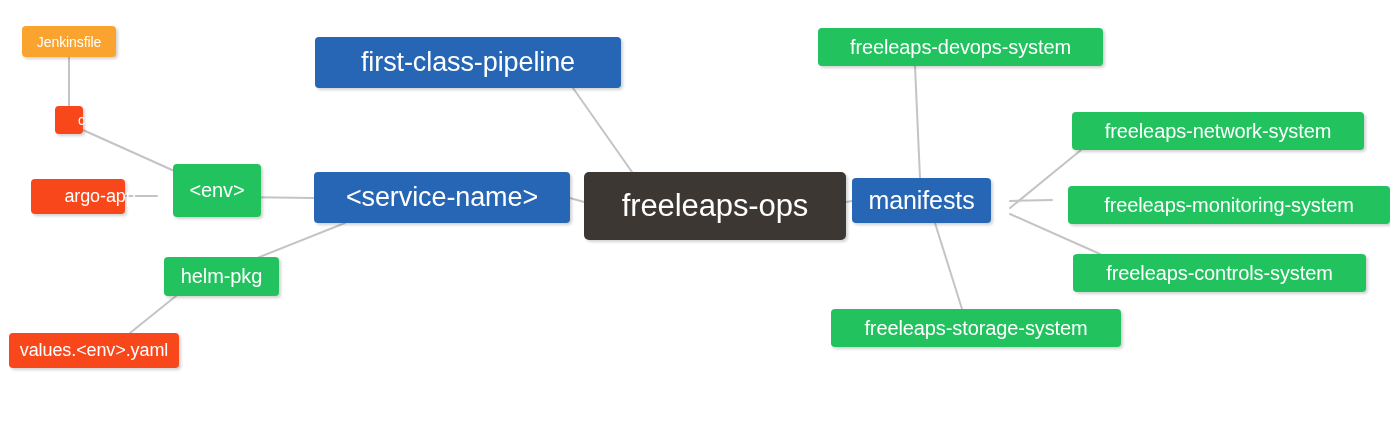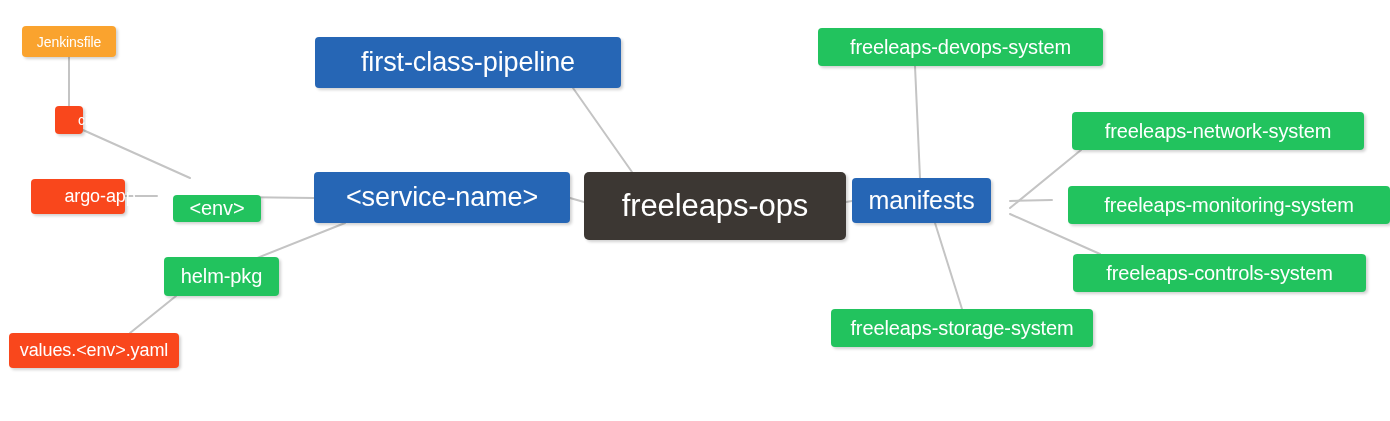--- a/index.html
+++ b/index.html
@@ -90,21 +90,21 @@
       </div>
       <div class="mm-node lvl-blue sz-xl" style="left: 315px; top: 37px; width: 306px; height: 51px;">
         <span>first-class-pipeline</span>
       </div>
       <div class="mm-node lvl-blue sz-xl" style="left: 314px; top: 172px; width: 256px; height: 51px;">
         <span>&lt;service-name&gt;</span>
       </div>
       <div class="mm-node lvl-blue sz-lg" style="left: 852px; top: 178px; width: 139px; height: 45px;">
         <span>manifests</span>
       </div>
-      <div class="mm-node lvl-green sz-md" style="left: 157px; top: 195px; width: 88px; height: 27px;">
+      <div class="mm-node lvl-green sz-md" style="left: 157px; top: 164px; width: 88px; height: 53px;">
         <span>&lt;env&gt;</span>
       </div>
       <div class="mm-node lvl-green sz-md" style="left: 148px; top: 257px; width: 115px; height: 39px;">
         <span>helm-pkg</span>
       </div>
       <div class="mm-node lvl-red sz-xs" style="left: 55px; top: 106px; width: 28px; height: 28px; padding-left: 28px;">
         <span>ci</span>
       </div>
       <div class="mm-node lvl-orange sz-xs" style="left: 22px; top: 26px; width: 94px; height: 31px;">
         <span>Jenkinsfile</span>
@@ -120,17 +120,17 @@
       </div>
       <div class="mm-node lvl-green sz-md" style="left: 1056px; top: 112px; width: 292px; height: 38px;">
         <span>freeleaps-network-system</span>
       </div>
       <div class="mm-node lvl-green sz-md" style="left: 1052px; top: 186px; width: 322px; height: 38px;">
         <span>freeleaps-monitoring-system</span>
       </div>
       <div class="mm-node lvl-green sz-md" style="left: 1057px; top: 254px; width: 293px; height: 38px;">
         <span>freeleaps-controls-system</span>
       </div>
-      <div class="mm-node lvl-green sz-md" style="left: 815px; top: 309px; width: 262px; height: 38px;">
+      <div class="mm-node lvl-green sz-md" style="left: 815px; top: 309px; width: 290px; height: 38px;">
         <span>freeleaps-storage-system</span>
       </div>
     </div>
 </div>
 
 </body></html>

